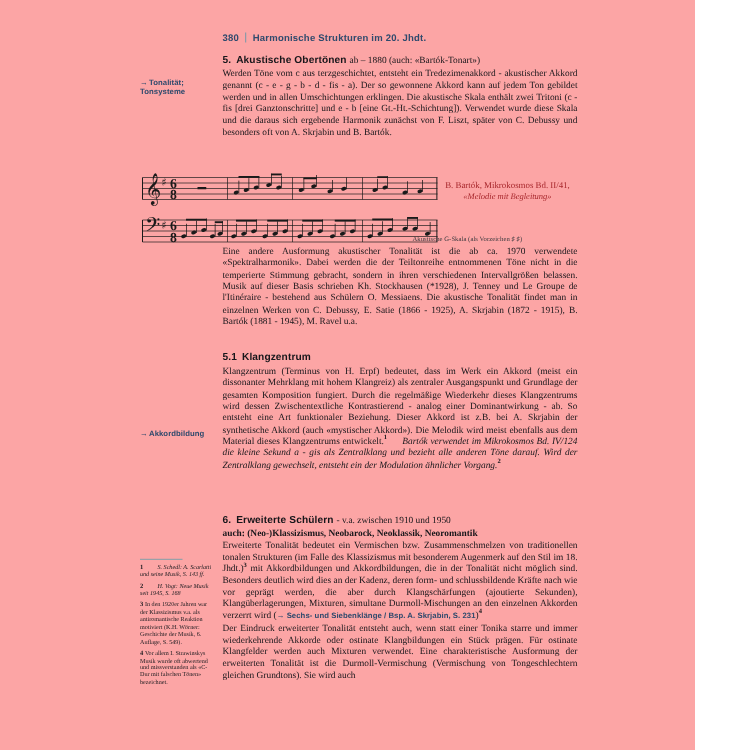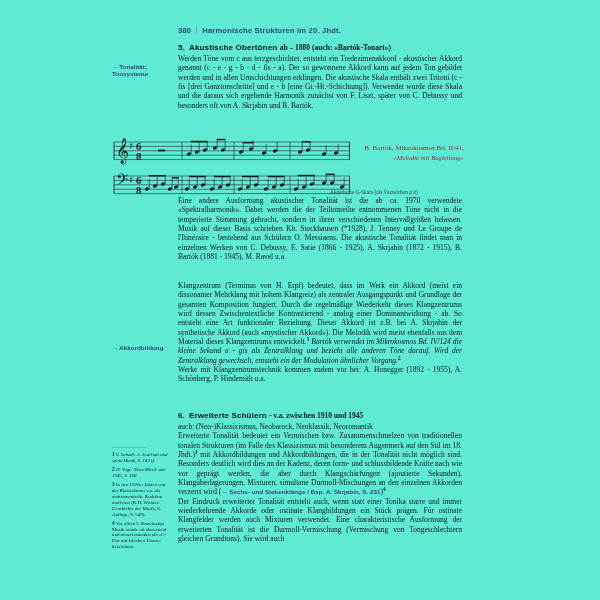--- a/index.html
+++ b/index.html
@@ -2,23 +2,23 @@
 <html><head>
 <meta charset="utf-8">
 <style>
   html, body {
     margin: 0;
     padding: 0;
     background: #ffffff;
   }
   #page {
     position: relative;
-    width: 600px;
+    width: 556px;
     height: 600px;
-    background: #5eead4;
+    background: #fca5a5;
     overflow: hidden;
     font-family: "Liberation Serif", "DejaVu Serif", serif;
     color: #17161a;
   }
   
   .running-head {
     position: absolute;
     left: 178px;
     top: 26px;
     font-family: "Liberation Sans", sans-serif;
@@ -63,38 +63,38 @@
     font-family: "Liberation Sans", sans-serif;
     font-size: 8.1px;
     font-weight: bold;
     color: #17161a;
     margin: 0 0 1.5px 0;
     letter-spacing: .1px;
   }
   h2.sec .num { margin-right: 4px; }
   h2.sec .tail {
     font-family: "Liberation Serif", serif;
-    font-weight: bold;
+    font-weight: normal;
     font-size: 7.5px;
     letter-spacing: 0;
   }
   p { margin: 0; }
-  .it { font-style: italic; }
-  .bd { font-weight: normal; }
+  .it { font-style: italic; margin-left: 10px; }
+  .bd { font-weight: bold; }
   sup.fn { font-size: 5.2px; vertical-align: super; line-height: 0; font-weight: bold; }
   
   .credit {
     position: absolute;
     left: 348px;
     top: 144px;
     width: 116px;
     color: #a8282d;
     font-size: 7.1px;
     line-height: 9px;
-    text-align: right;
+    text-align: center;
   }
   .credit .l2 { font-style: italic; font-size: 6.8px; }
   .figcap {
     position: absolute;
     left: 330px;
     top: 189px;
     width: 134px;
     font-size: 5.3px;
     color: #3c3a3f;
     text-align: left;
@@ -321,32 +321,34 @@
     <div class="l1">B. Bartók, Mikrokosmos Bd. II/41,</div>
     <div class="l2">«Melodie mit Begleitung»</div>
   </div>
   <div class="figcap">Akustische G-Skala (als Vorzeichen ♯ ♯)</div>
 
   <div class="col" style="top:196px;">
     <p>Eine andere Ausformung akustischer Tonalität ist die ab ca. 1970 verwendete «Spektralharmonik». Dabei werden die der Teiltonreihe entnommenen Töne nicht in die temperierte Stimmung gebracht, sondern in ihren verschiedenen Intervallgrößen belassen. Musik auf dieser Basis schrieben Kh. Stockhausen (*1928), J. Tenney und Le Groupe de l'Itinéraire - bestehend aus Schülern O. Messiaens. Die akustische Tonalität findet man in einzelnen Werken von C. Debussy, E. Satie (1866 - 1925), A. Skrjabin (1872 - 1915), B. Bartók (1881 - 1945), M. Ravel u.a.</p>
   </div>
 
   <div class="col" style="top:281px;">
+    <h2 class="sec">
+      <span class="num">5.1</span><span>Klangzentrum</span>
+    </h2>
     <p><span>Klangzentrum (Terminus von H. Erpf) bedeutet, dass im Werk ein Akkord (meist ein dissonanter Mehrklang mit hohem Klangreiz) als zentraler Ausgangspunkt und Grundlage der gesamten Komposition fungiert. Durch die regelmäßige Wiederkehr dieses Klangzentrums wird dessen Zwischentextliche Kontrastierend - analog einer Dominantwirkung - ab. So entsteht eine Art funktionaler Beziehung. Dieser Akkord ist z.B. bei A. Skrjabin der synthetische Akkord (auch «mystischer Akkord»). Die Melodik wird meist ebenfalls aus dem Material dieses Klangzentrums entwickelt.</span><sup class="fn">1</sup> <span class="it">Bartók verwendet im Mikrokosmos Bd. IV/124 die kleine Sekund a - gis als Zentralklang und bezieht alle anderen Töne darauf. Wird der Zentralklang gewechselt, entsteht ein der Modulation ähnlicher Vorgang.</span><sup class="fn">2</sup></p>
-    <p>Werke mit Klangzentrumstechnik kommen zudem vor bei: A. Honegger (1892 - 1955), A. Schönberg, P. Hindemith u.a.</p>
   </div>
 
   <div class="marginal" style="top:344px;">
     <span class="arrow">→</span><span>Akkordbildung</span>
   </div>
 
   <div class="col" style="top:411px;">
     <h2 class="sec">
       <span class="num">6.</span><span>Erweiterte Schülern</span>
-      <span class="tail">- v.a. zwischen 1910 und 1945</span>
+      <span class="tail">- v.a. zwischen 1910 und 1950</span>
     </h2>
     <p class="bd">auch: (Neo-)Klassizismus, Neobarock, Neoklassik, Neoromantik</p>
     <p><span>Erweiterte Tonalität bedeutet ein Vermischen bzw. Zusammenschmelzen von traditionellen tonalen Strukturen (im Falle des Klassizismus mit besonderem Augenmerk auf den Stil im 18. Jhdt.)</span><sup class="fn">3</sup><span> mit Akkordbildungen und Akkordbildungen, die in der Tonalität nicht möglich sind. Besonders deutlich wird dies an der Kadenz, deren form- und schlussbildende Kräfte nach wie vor geprägt werden, die aber durch Klangschärfungen (ajoutierte Sekunden), Klangüberlagerungen, Mixturen, simultane Durmoll-Mischungen an den einzelnen Akkorden verzerrt wird (</span><span class="xref">→ Sechs- und Siebenklänge / Bsp. A. Skrjabin, S. 231</span>)<sup class="fn">4</sup></p>
     <p>Der Eindruck erweiterter Tonalität entsteht auch, wenn statt einer Tonika starre und immer wiederkehrende Akkorde oder ostinate Klangbildungen ein Stück prägen. Für ostinate Klangfelder werden auch Mixturen verwendet. Eine charakteristische Ausformung der erweiterten Tonalität ist die Durmoll-Vermischung (Vermischung von Tongeschlechtern gleichen Grundtons). Sie wird auch</p>
   </div>
 
   <div class="hr-line"></div>
   <div class="footnotes">
     <div class="fnote"><span class="mk">1</span><span class="it">S. Schedl: A. Scarlatti und seine Musik, S. 143 ff.</span></div>
     <div class="fnote"><span class="mk">2</span><span class="it">H. Vogt: Neue Musik seit 1945, S. 168</span></div>

